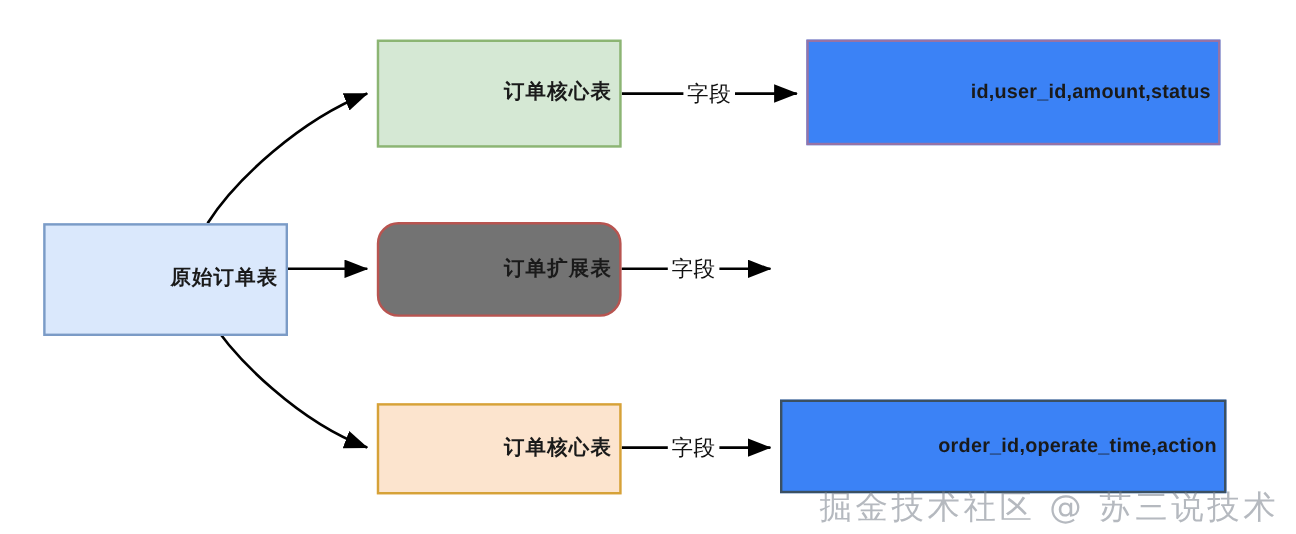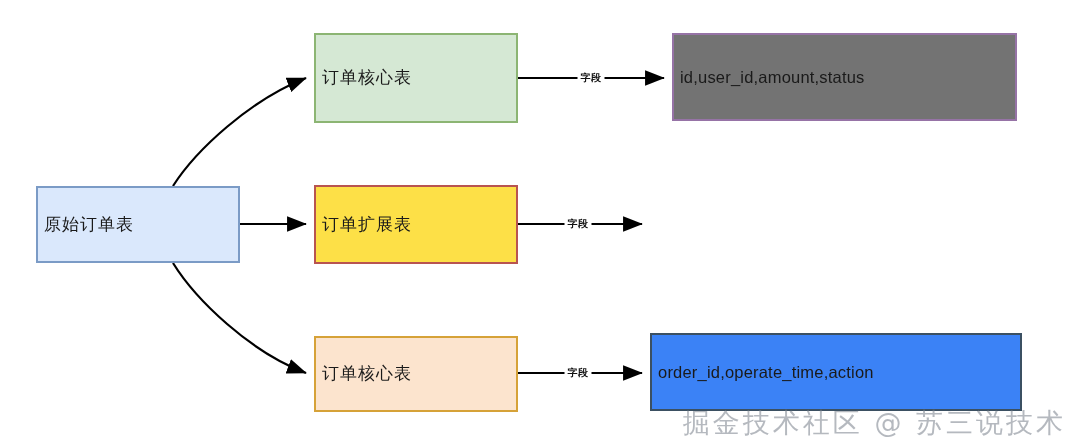--- a/index.html
+++ b/index.html
@@ -16,68 +16,68 @@
     width: 1080px;
     height: 445px;
     background: #ffffff;
     overflow: hidden;
   }
   .node {
     position: absolute;
     box-sizing: border-box;
     display: flex;
     align-items: center;
-    justify-content: flex-start;
+    justify-content: flex-end;
     text-align: center;
     border-style: solid;
     border-width: 2px;
     color: #1a1a1a;
     line-height: 1.25;
     padding: 2px 6px;
     user-select: none;
+    font-weight: bold;
   }
   .node-cn {
     font-size: 17px;
     letter-spacing: 1px;
     font-family: "DejaVu Sans", "Liberation Sans", sans-serif;
   }
   .node-code {
     font-size: 16.5px;
     letter-spacing: 0.2px;
     font-family: "Liberation Sans", "DejaVu Sans", sans-serif;
   }
   
   .box-source  { background: #dae8fc; border-color: #7b9bc6; }
   .box-core    { background: #d5e8d4; border-color: #8cb573; }
-  .box-ext     { background: #fde047; border-color: #b85450; }
+  .box-ext     { background: #737373; border-color: #b85450; border-radius: 18px; }
   .box-log     { background: #fce4ce; border-color: #d6a238; }
-  .box-fields1 { background: #737373; border-color: #9673a6; }
+  .box-fields1 { background: #3b82f6; border-color: #9673a6; }
   .box-fields2 { background: #fff2cc; border-color: #d6b656; }
   .box-fields3 { background: #3b82f6; border-color: #3b5062; }
 
   #edges {
     position: absolute;
     left: 0;
     top: 0;
     width: 1080px;
     height: 445px;
     pointer-events: none;
   }
   .edge-label {
     position: absolute;
-    font-size: 10px;
+    font-size: 18px;
     color: #111111;
     background: #ffffff;
     padding: 0 3px;
     letter-spacing: 0.5px;
     font-family: "DejaVu Sans", "Liberation Sans", sans-serif;
     white-space: nowrap;
     transform: translate(-50%, -50%);
     user-select: none;
-    font-weight: bold;
   }
   #watermark {
     position: absolute;
     right: 14px;
     bottom: 4px;
     font-size: 27px;
     letter-spacing: 3px;
     color: rgba(120, 128, 138, 0.55);
     font-family: "DejaVu Sans", "Liberation Sans", sans-serif;
     white-space: nowrap;
@@ -103,21 +103,21 @@
 
     <path d="M 173 263 C 196 300, 250 352, 306 373" fill="none" stroke="#000000" stroke-width="2.2" marker-end="url(#arrowhead)"></path>
 
     <path d="M 518 78 L 664 78" fill="none" stroke="#000000" stroke-width="2.2" marker-end="url(#arrowhead)"></path>
 
     <path d="M 518 224 L 642 224" fill="none" stroke="#000000" stroke-width="2.2" marker-end="url(#arrowhead)"></path>
 
     <path d="M 518 373 L 642 373" fill="none" stroke="#000000" stroke-width="2.2" marker-end="url(#arrowhead)"></path>
   </svg>
 
-  <div class="node node-cn box-source" style="left:36px; top:186px; width:204px; height:77px;">
+  <div class="node node-cn box-source" style="left:36px; top:186px; width:204px; height:94px;">
     <span>原始订单表</span>
   </div>
 
   <div class="node node-cn box-core" style="left:314px; top:33px; width:204px; height:90px;">
     <span>订单核心表</span>
   </div>
 
   <div class="node node-cn box-ext" style="left:314px; top:185px; width:204px; height:79px;">
     <span>订单扩展表</span>
   </div>

